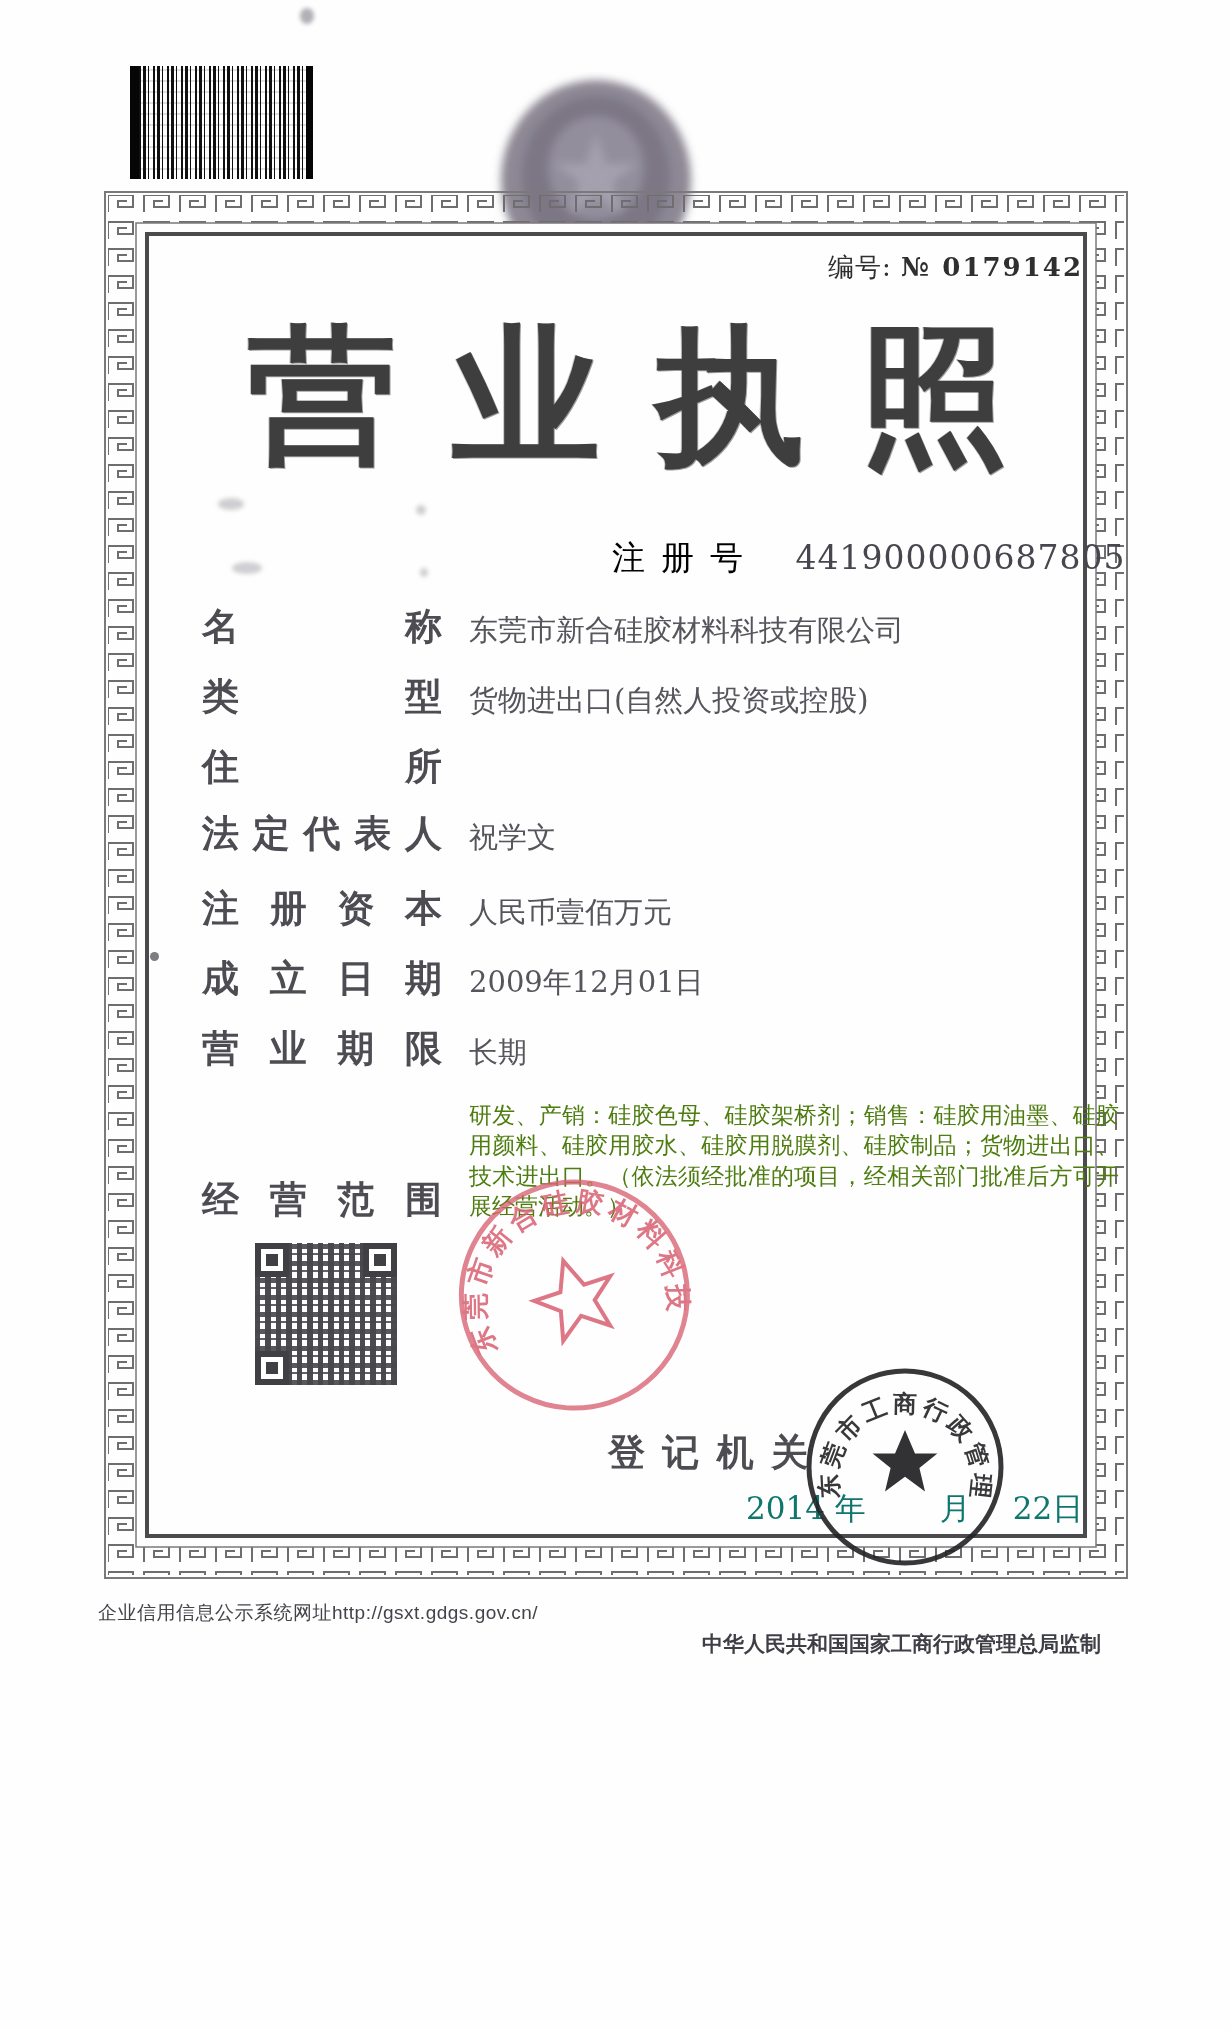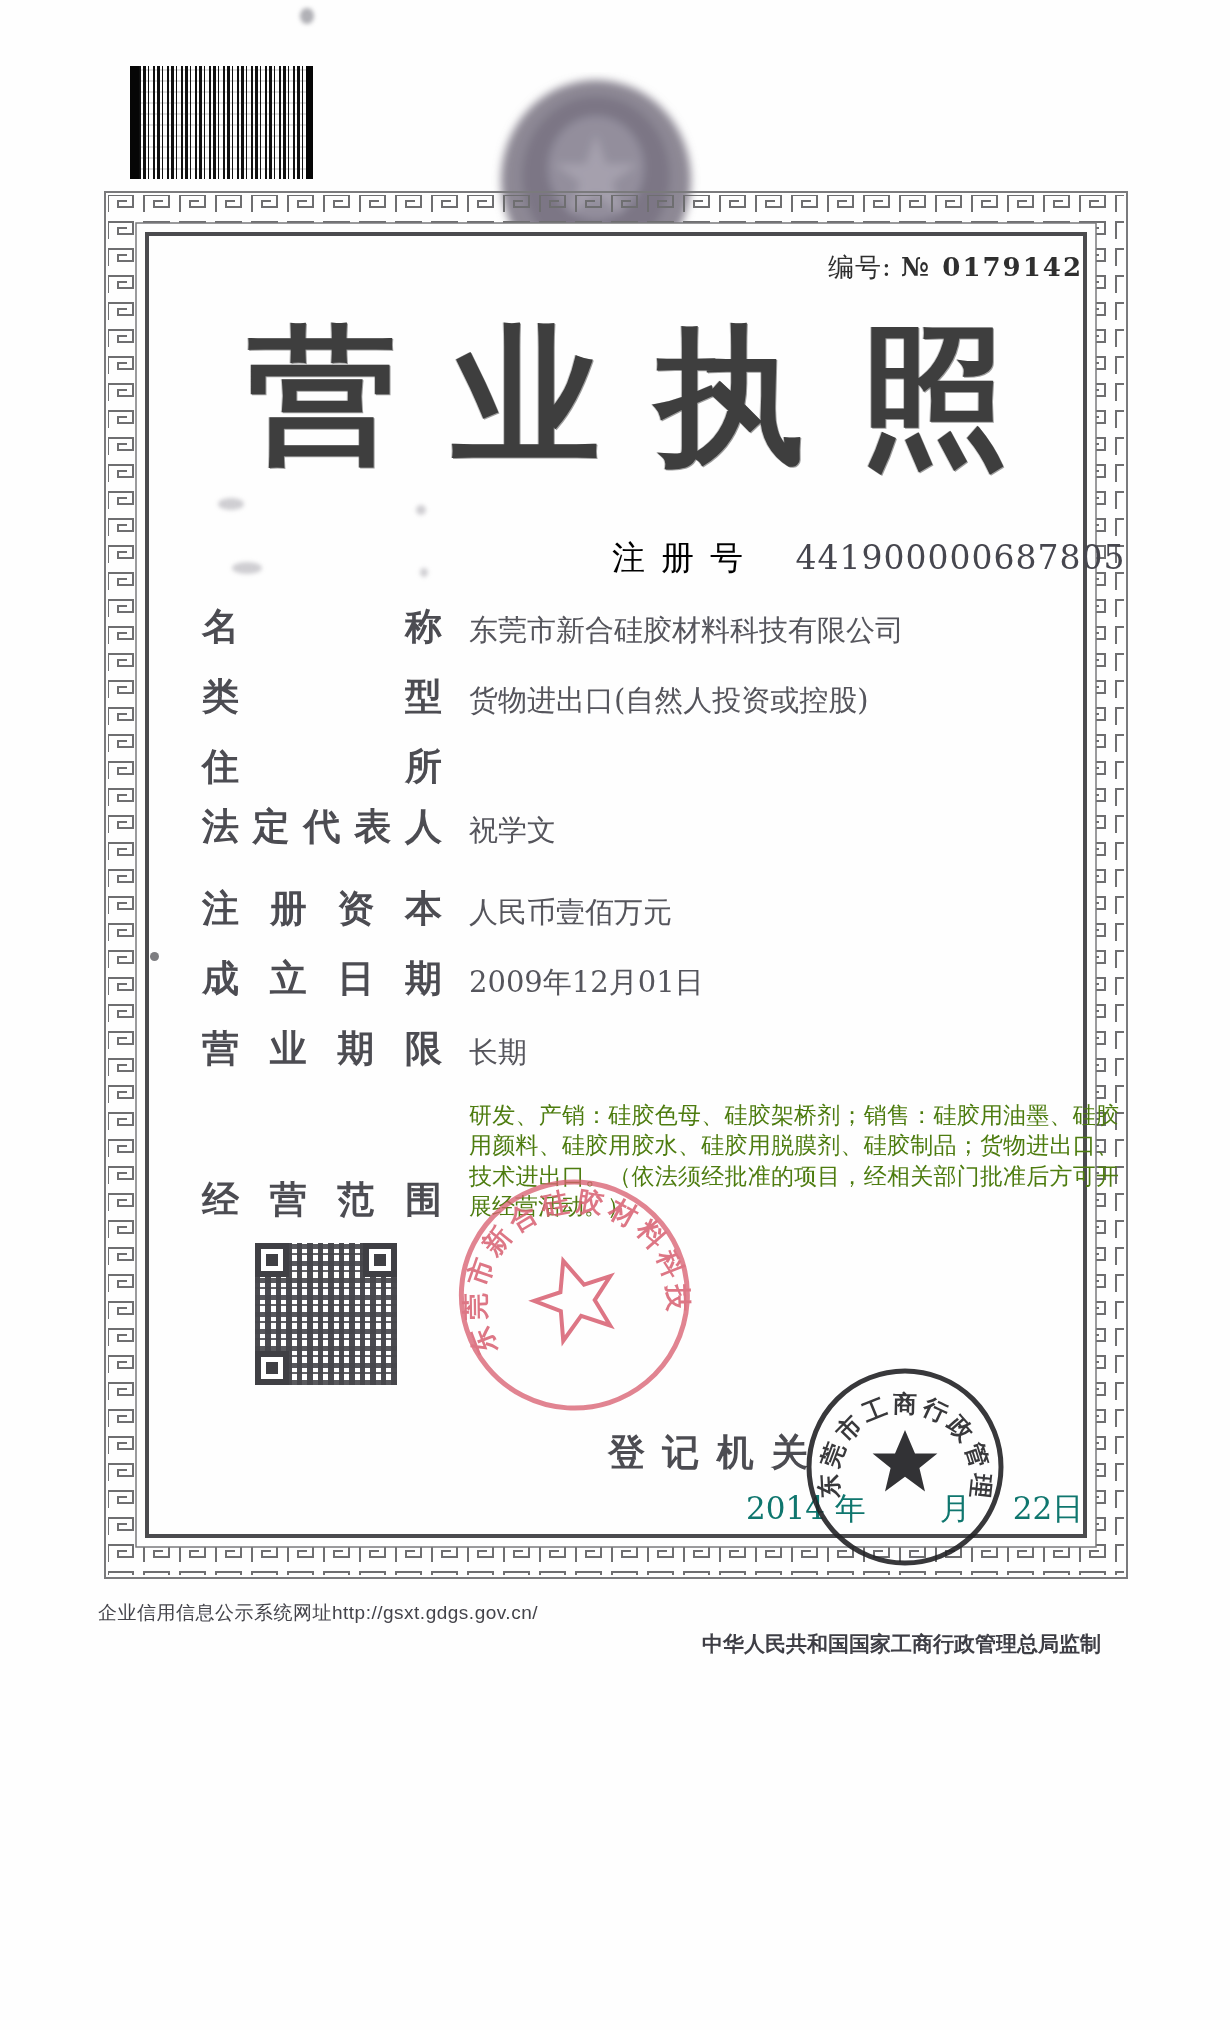--- a/index.html
+++ b/index.html
@@ -139,21 +139,21 @@
       <div class="lbl">名称</div>
       <div class="val">东莞市新合硅胶材料科技有限公司</div>
     </div>
     <div class="row" style="top:70px">
       <div class="lbl">类型</div>
       <div class="val">货物进出口(自然人投资或控股)</div>
     </div>
     <div class="row" style="top:140px">
       <div class="lbl">住所</div>
     </div>
-    <div class="row" style="top:200px">
+    <div class="row" style="top:207px">
       <div class="lbl">法定代表人</div>
       <div class="val">祝学文</div>
     </div>
     <div class="row" style="top:282px">
       <div class="lbl">注册资本</div>
       <div class="val">人民币壹佰万元</div>
     </div>
     <div class="row" style="top:352px">
       <div class="lbl">成立日期</div>
       <div class="val">2009年12月01日</div>

